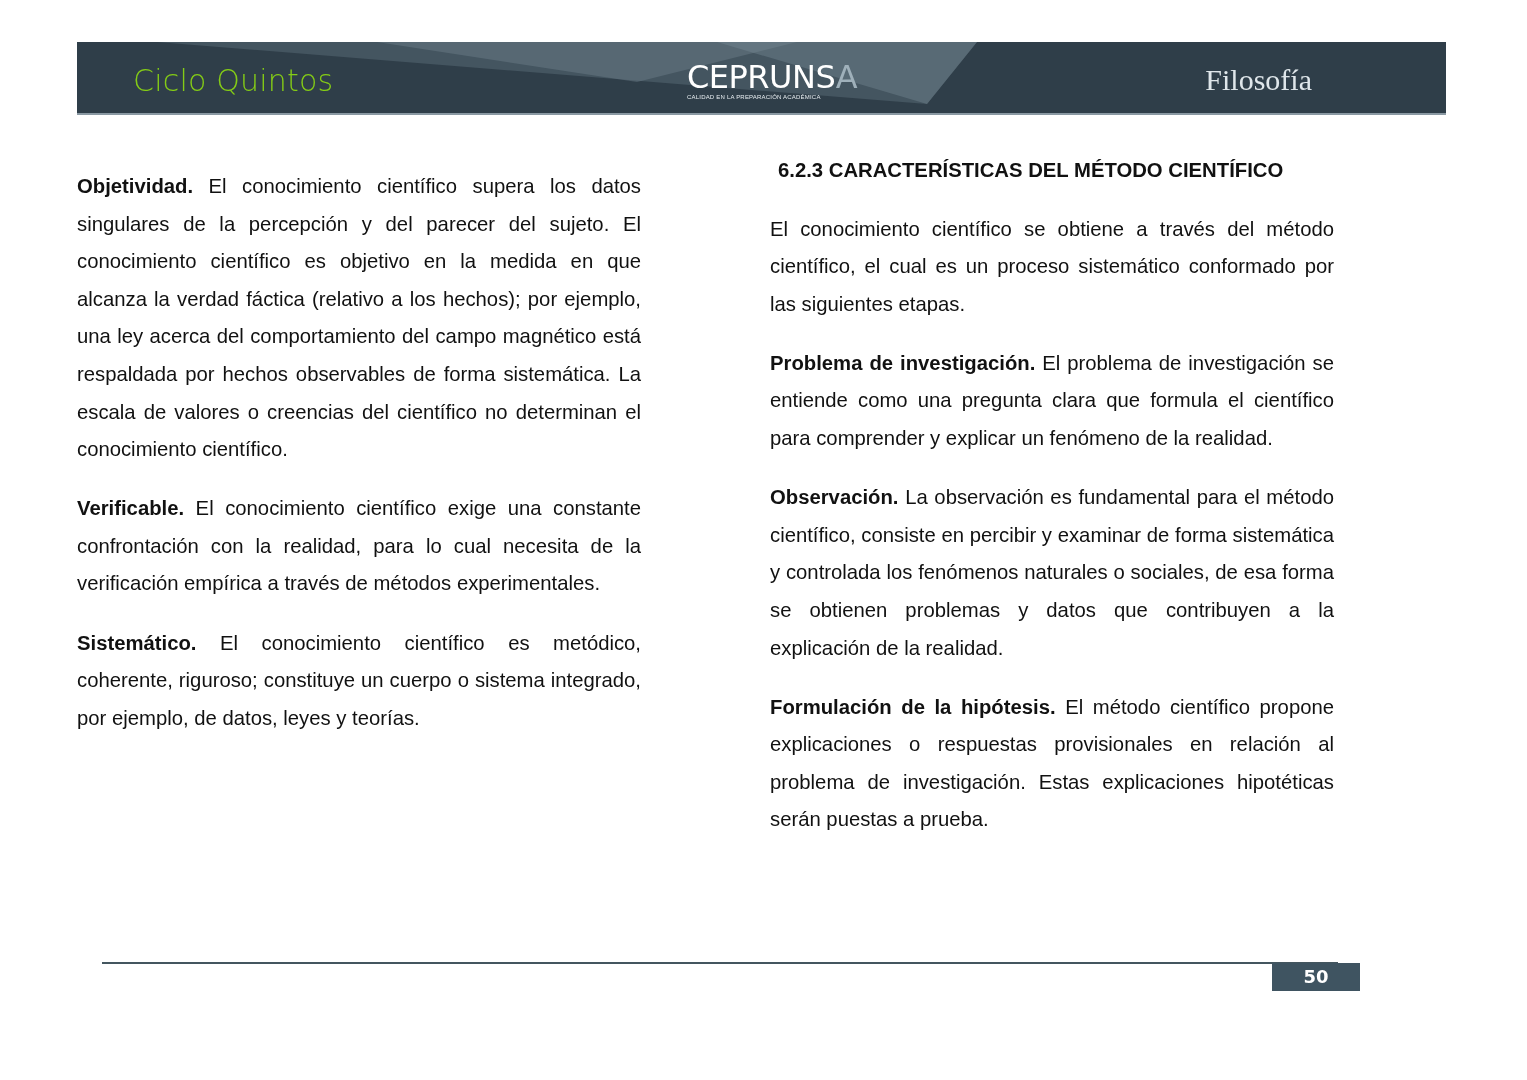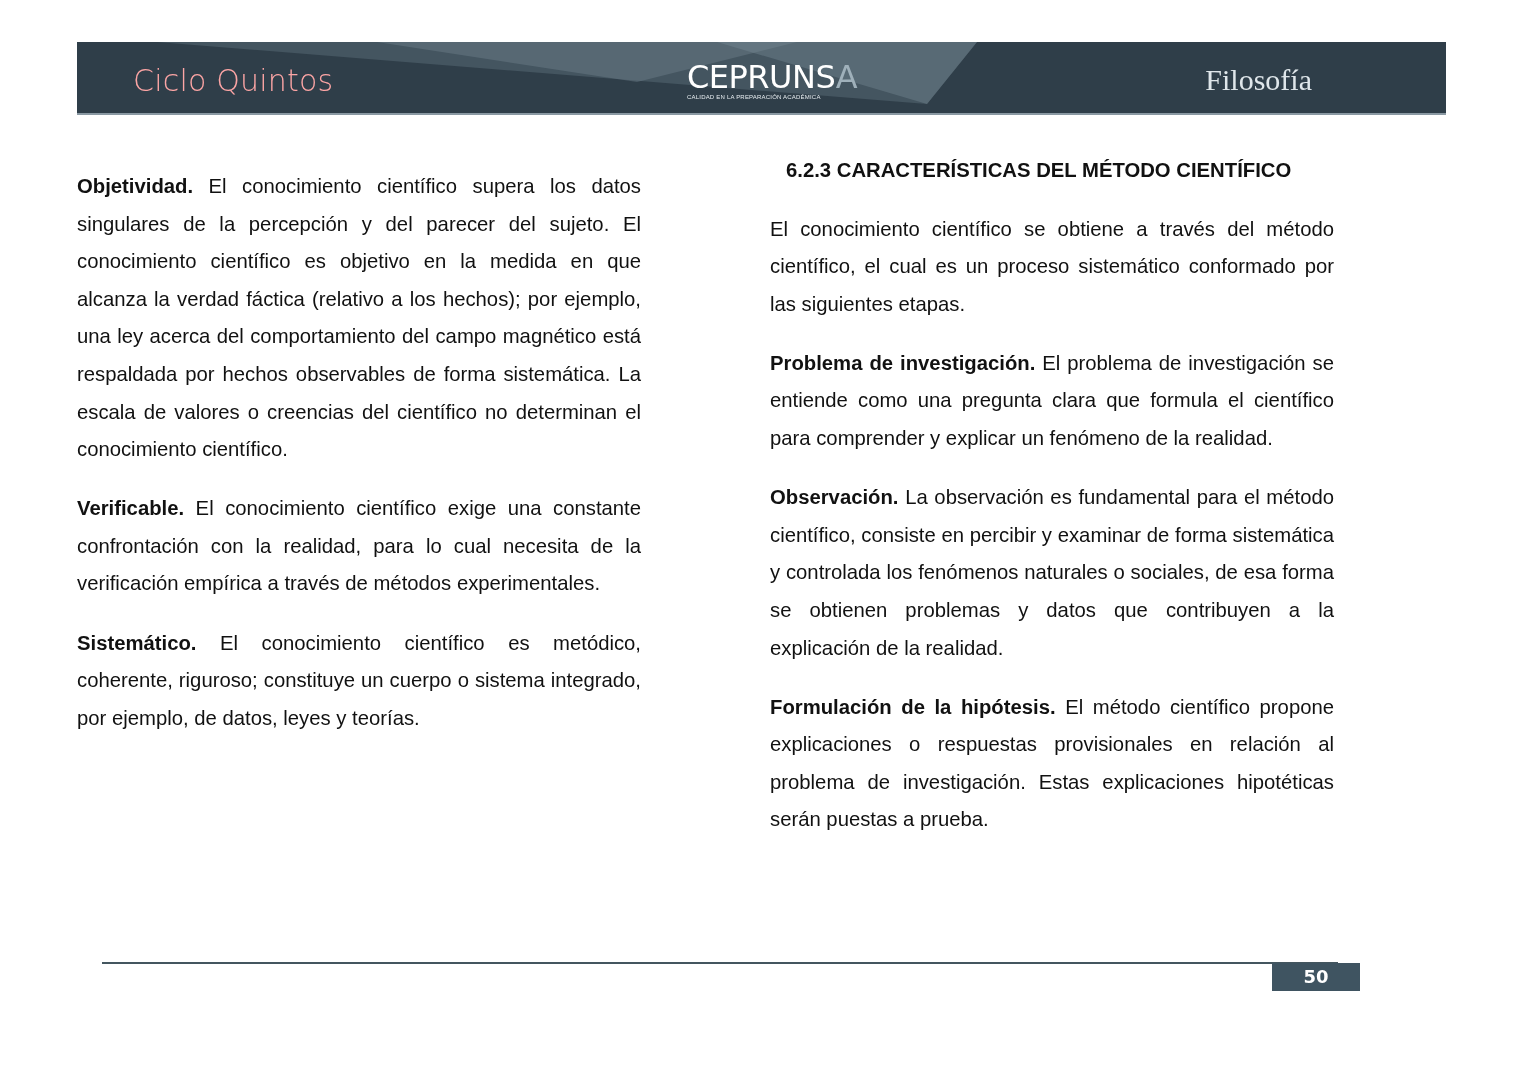--- a/index.html
+++ b/index.html
@@ -1,35 +1,35 @@
 <!DOCTYPE html>
 <html><head>
   <meta charset="utf-8">
   <style>
     html, body { margin: 0; padding: 0; background: #ffffff; }
     body { width: 1527px; height: 1080px; position: relative; overflow: hidden;
            font-family: "Liberation Sans", sans-serif; color: #111; }
     .header { position: absolute; left: 77px; top: 42px; width: 1369px; height: 73px;
               background: #2f3e49; overflow: hidden; border-bottom: 2px solid #8a99a3; box-sizing: border-box; }
     .header svg.deco { position: absolute; left: 0; top: 0; }
-    .h-left { position: absolute; left: 56px; top: 21px; font-size: 30px; color: #fca5a5;
+    .h-left { position: absolute; left: 56px; top: 21px; font-size: 30px; color: #84cc16;
               font-family: "DejaVu Sans", sans-serif; font-weight: 300; letter-spacing: 0.2px; }
     .h-right { position: absolute; right: 134px; top: 21px; font-size: 30px; color: #dfe6ea;
                font-family: Liberation Serif, serif; font-weight: 300; }
     .logo { position: absolute; left: 610px; top: 18px; width: 170px; }
     .logo-main { font-size: 32px; color: #ffffff; letter-spacing: -0.5px; line-height: 34px;
                  font-family: "DejaVu Sans", sans-serif; }
     .logo-main .a { color: #9fb0ba; }
     .logo-sub { font-size: 6px; color: #e8eef1; letter-spacing: 0.2px; margin-top: 0px; }
     .col { position: absolute; width: 564px; font-size: 20.3px; line-height: 37.6px; text-align: justify; }
     .col-left { left: 77px; top: 168px; }
     .col-right { left: 770px; top: 152px; }
     .col p { margin: 0 0 21.5px 0; }
     .col p b { font-weight: bold; }
-    .section-title { font-weight: bold; font-size: 20.3px; margin: 0 0 21px 16px; line-height: 37.6px; text-align: left; }
+    .section-title { font-weight: bold; font-size: 20.3px; margin: 0 0 21px 8px; line-height: 37.6px; text-align: left; }
     .footer-line { position: absolute; left: 102px; top: 962px; width: 1236px; height: 2px; background: #44565f; }
     .page-num { position: absolute; left: 1272px; top: 963px; width: 88px; height: 28px; background: #3f5461;
                 color: #ffffff; font-weight: bold; font-size: 18px; text-align: center; line-height: 28px;
                 font-family: "DejaVu Sans", sans-serif; }
   </style>
 </head>
 <body>
 
 <div class="header">
   <svg class="deco" width="1369" height="73" viewBox="0 0 1369 73">

